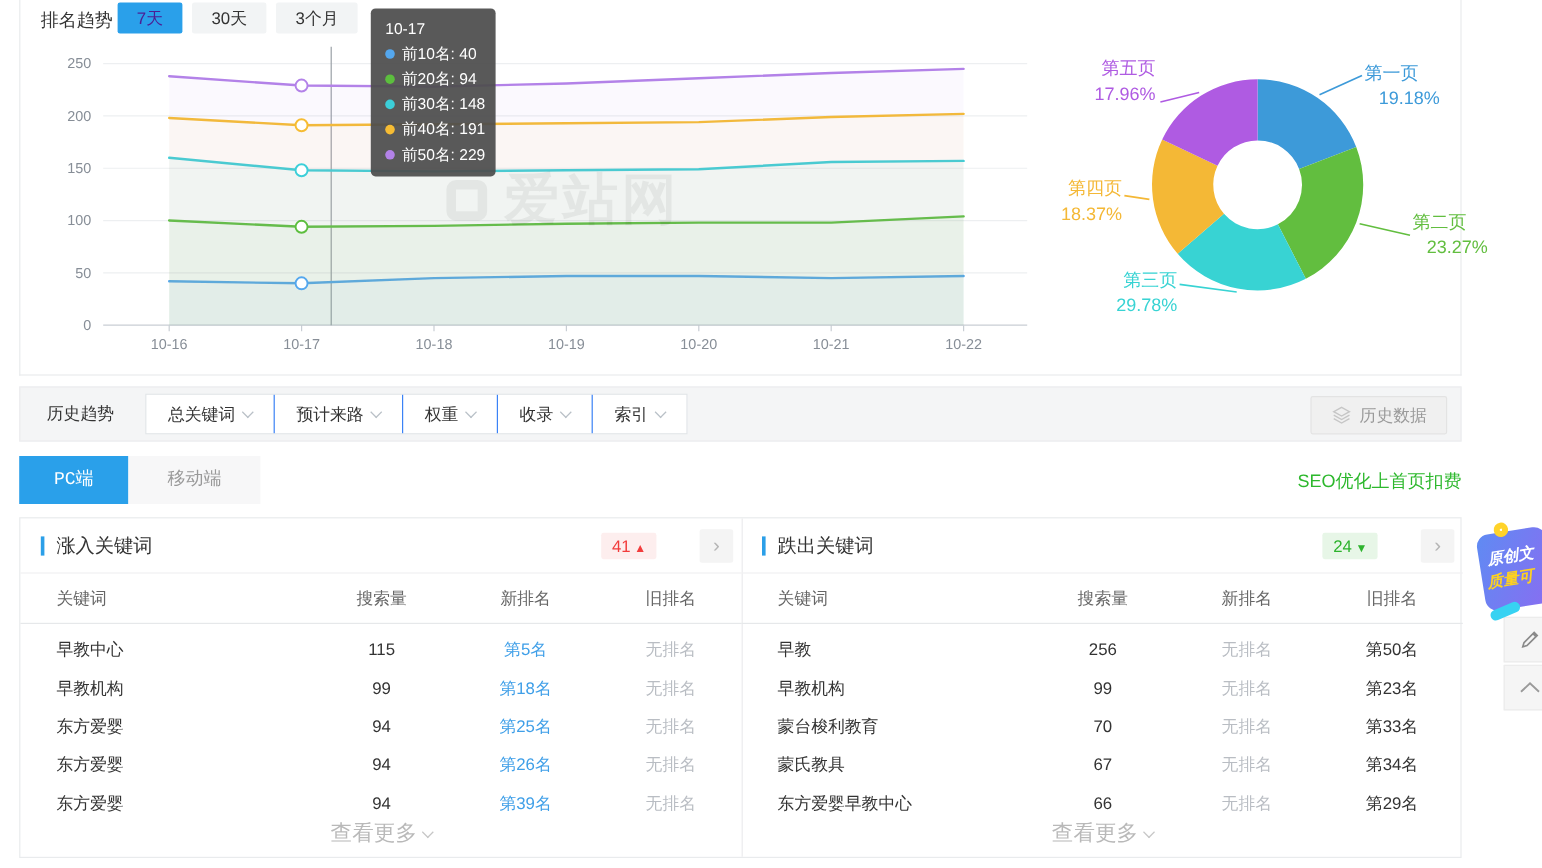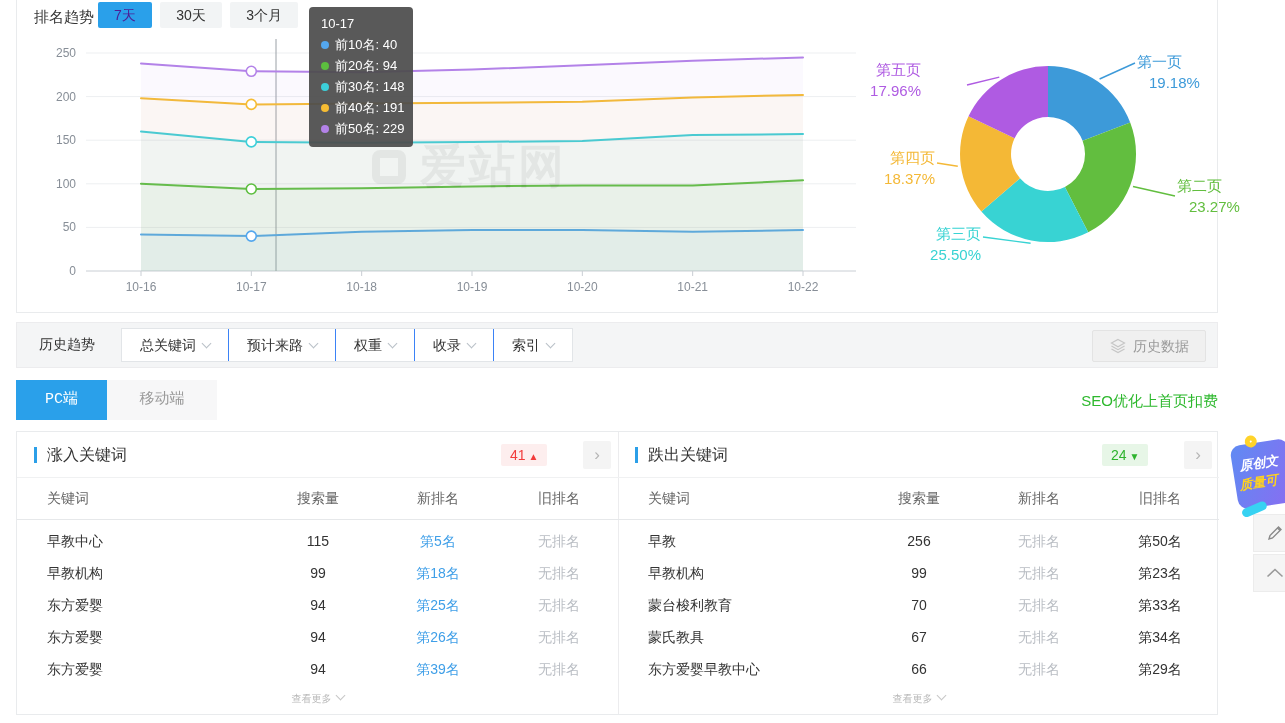--- a/index.html
+++ b/index.html
@@ -76,21 +76,21 @@
   .kw-cols span, .kw-row span { position:absolute; font-size:14px; color:#666; top:12px; transform:translateX(-50%); }
   .kw-cols .c0 { left:30px; transform:none; }
   .c1 { left:301px; } .c2 { left:421px; } .c3 { left:542px; }
   .kw-body { position:absolute; left:0; top:93px; width:100%; }
   .kw-row { position:relative; height:32px; }
   .kw-row span { top:8px; color:#333; }
   .kw-row .c0 { left:30px; transform:none; }
   .kw-row .muted { color:#b9bdc3; }
   .kw-row .rank-link { color:#3f9fe8; cursor:pointer; }
   .kw-more { position:absolute; left:0; bottom:8px; width:100%; text-align:center;
-    font-size:10px; color:#b9b9b9; cursor:pointer; background:none; border:none; font-family:inherit; }
+    font-size:18px; color:#b9b9b9; cursor:pointer; background:none; border:none; font-family:inherit; }
   .kw-more .caret { border-color:#c6c6c6; margin-left:5px; }
 
   
   .promo { position:absolute; left:1234px; top:442px; width:58px; height:64px;
     background:linear-gradient(120deg,#5f8bf3,#8a6cf1); border-radius:10px;
     transform:rotate(-9deg); color:#fff; z-index:6; }
   .promo-ring { position:absolute; left:16px; top:-8px; width:12px; height:12px;
     border:5px solid #ffd32a; border-radius:50%; background:transparent; }
   .promo-l1 { position:absolute; left:7px; top:12px; font-size:13px; font-weight:bold;
     font-style:italic; white-space:nowrap; }
@@ -193,27 +193,27 @@
     <div class="pie-label" style="left:1120px; top:52px; color:#3d9ad9;">
       <div>第一页</div>
         <div style="padding-left:12px;"><span>19.18</span>%</div>
     </div>
     <div class="pie-label" style="left:1160px; top:176px; color:#62be3f;">
       <div>第二页</div>
         <div style="padding-left:12px;"><span>23.27</span>%</div>
     </div>
     <div class="pie-label right" style="left:884px; top:224px; color:#38d3d3;">
       <div>第三页</div>
-        <div><span>25.50</span>%</div>
+        <div><span>29.78</span>%</div>
     </div>
     <div class="pie-label right" style="left:838px; top:148px; color:#f4b836;">
       <div>第四页</div>
         <div><span>18.37</span>%</div>
     </div>
-    <div class="pie-label right" style="left:824px; top:48px; color:#af5be2;margin-top:12px;">
+    <div class="pie-label right" style="left:866px; top:48px; color:#af5be2;">
       <div>第五页</div>
         <div><span>17.96</span>%</div>
     </div>
   </section>
 
   <section class="history-bar">
     <span class="history-label">历史趋势</span>
     <div class="dd-group">
       <span class="dd-item"><span>总关键词</span><i class="caret"></i></span>
       <span class="dd-item"><span>预计来路</span><i class="caret"></i></span>

